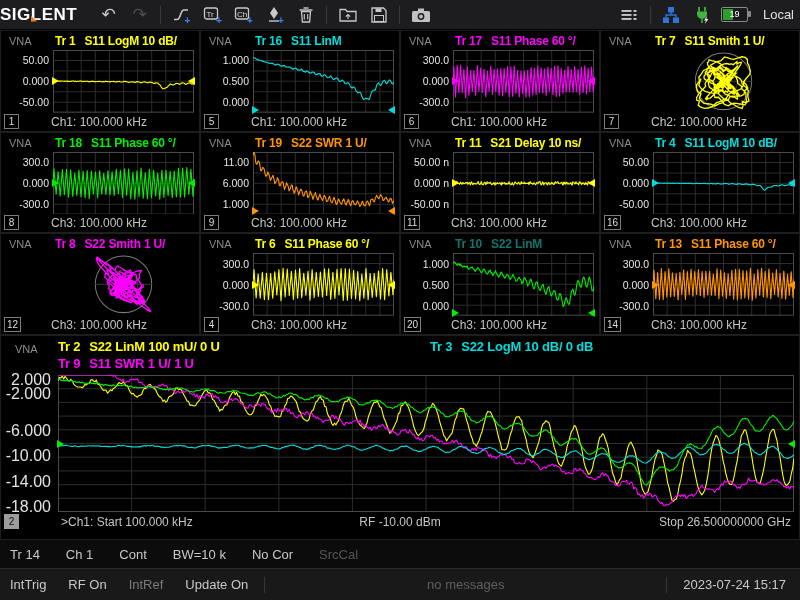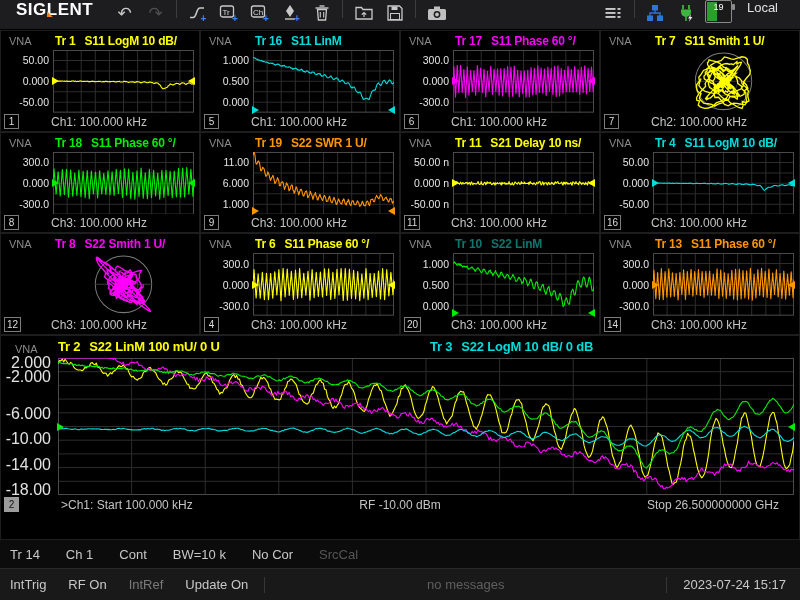--- a/index.html
+++ b/index.html
@@ -1,30 +1,30 @@
 <!DOCTYPE html>
 <html><head>
 <meta charset="utf-8">
 <style>
   *{margin:0;padding:0;box-sizing:border-box}
   html,body{background:#000}
   body{font-family:"Liberation Sans","DejaVu Sans",sans-serif}
   .screen{position:relative;width:800px;height:600px;background:#060606;overflow:hidden}
 
   
-  .toolbar{height:30px;background:#1d1d1f;display:flex;padding:0 16px;border-bottom:1px solid #000}
+  .toolbar{height:30px;background:#1d1d1f;display:flex;align-items:center;padding:0 0;border-bottom:1px solid #000}
   .logo{color:#fff;font-weight:bold;font-size:17px;letter-spacing:.5px;margin-right:16px;white-space:nowrap}
   .logo .logo-l{position:relative;display:inline-block}
   .logo .logo-l::after{content:"";position:absolute;left:0;bottom:3px;width:6px;height:6px;background:#f08418;clip-path:polygon(0 0,0 100%,100% 100%)}
   .tbtn{width:31px;height:26px;display:flex;align-items:center;justify-content:center;position:relative;flex:none}
   .tsep{width:1px;height:18px;background:#3c3c3c;margin:0 5px;flex:none}
   .uicon{font-size:17px;color:#c8c8c8;line-height:1}
   .uicon.disabled{color:#4f4f4f}
   .push{margin-left:auto}
-  .battery{width:27px;height:23px;border:1px solid #8a8a8a;border-radius:2px;position:relative;background:#1a1a1a;flex:none;margin:0 3px}
+  .battery{width:27px;height:15px;border:1px solid #8a8a8a;border-radius:2px;position:relative;background:#1a1a1a;flex:none;margin:0 3px}
   .battery::after{content:"";position:absolute;right:-4px;top:3px;width:3px;height:6px;background:#8a8a8a;border-radius:1px}
   .battery .fill{position:absolute;left:1px;top:1px;bottom:1px;width:42%;background:#2c9e2c}
   .battery .pct{position:absolute;left:0;right:0;top:0;text-align:center;font-size:9px;line-height:12px;color:#fff}
   .mode-label{color:#e0e0e0;font-size:13px;margin:0 6px 0 12px}
 
   
   .panel-grid{display:grid;grid-template-columns:repeat(4,1fr);grid-template-rows:repeat(3,1fr);height:305px;background:#000}
   .panel{display:flex;flex-direction:column;background:#000;border:1px solid #1e1e1e;padding:1px 2px 0 0;overflow:hidden}
   .panel-header{height:18px;display:flex;align-items:center;flex:none}
   .vna-label{color:#8a8a8a;font-size:11px;margin-left:8px;width:46px;flex:none}
@@ -49,21 +49,21 @@
   .legend-item{white-space:nowrap}
   .legend-item .tr-name{display:inline-block;margin-right:9px}
   .big-body{display:flex;height:137px;flex:none}
   .big-ylabels{width:57px;position:relative;font-size:16px;color:#e2e2e2;flex:none}
   .big-ylabels span{position:absolute;right:7px;transform:translateY(-50%)}
   .big-plot{flex:1;position:relative;margin-right:5px}
   .big-plot svg{display:block;width:100%;height:100%}
   .big-footer{height:20px;position:relative;display:flex;align-items:center;padding-left:60px;color:#c4c4c4;font-size:12px;flex:none}
   .win-num.active{position:absolute;left:3px;top:2px;background:#9c9c9c;border:none;color:#111}
   .foot-center{position:absolute;left:0;right:0;text-align:center}
-  .foot-right{margin-left:auto;margin-right:20px}
+  .foot-right{margin-left:auto;margin-right:8px}
 
   
   .status-meas{height:28px;display:flex;align-items:center;gap:26px;padding:0 10px;font-size:13px;color:#c8c8c8;background:#0c0c0c}
   .status-meas .dim{color:#565656}
   .status-sys{height:32px;background:#191919;border-top:1px solid #2a2a2a;display:flex;align-items:center;font-size:13px;color:#c8c8c8;padding:0 10px;gap:16px}
   .sys-left{display:flex;gap:22px}
   .sys-left .dim{color:#7a7a7a}
   .divider{width:1px;height:16px;background:#363636;flex:none}
   .sys-msg{flex:1;text-align:center;color:#5f5f5f}
   .sys-time{margin-right:4px;white-space:nowrap}
@@ -633,20 +633,21 @@
       <span class="chan-label">Ch3: 100.000 kHz</span>
     </div>
   </div>
     </div>
 
   <div class="big-panel">
     <span class="big-vna">VNA</span>
     <div class="legend" id="big-legend">
         <span class="legend-item" style="color: rgb(255, 255, 0);"><span class="tr-name">Tr 2</span><span>S22 LinM 100 mU/ 0 U</span></span>
         <span class="legend-item" style="color: rgb(0, 220, 220);"><span class="tr-name">Tr 3</span><span>S22 LogM 10 dB/ 0 dB</span></span>
+        <span class="legend-item" style="color: rgb(255, 0, 255);"><span class="tr-name">Tr 9</span><span>S11 SWR 1 U/ 1 U</span></span>
       </div>
     <div class="big-body">
       <div class="big-ylabels" id="big-ylabels">
           <span style="top: 5px;">2.000</span>
           <span style="top: 19px;">-2.000</span>
           <span style="top: 55.8px;">-6.000</span>
           <span style="top: 81.2px;">-10.00</span>
           <span style="top: 106.6px;">-14.00</span>
           <span style="top: 132px;">-18.00</span>
         </div>

